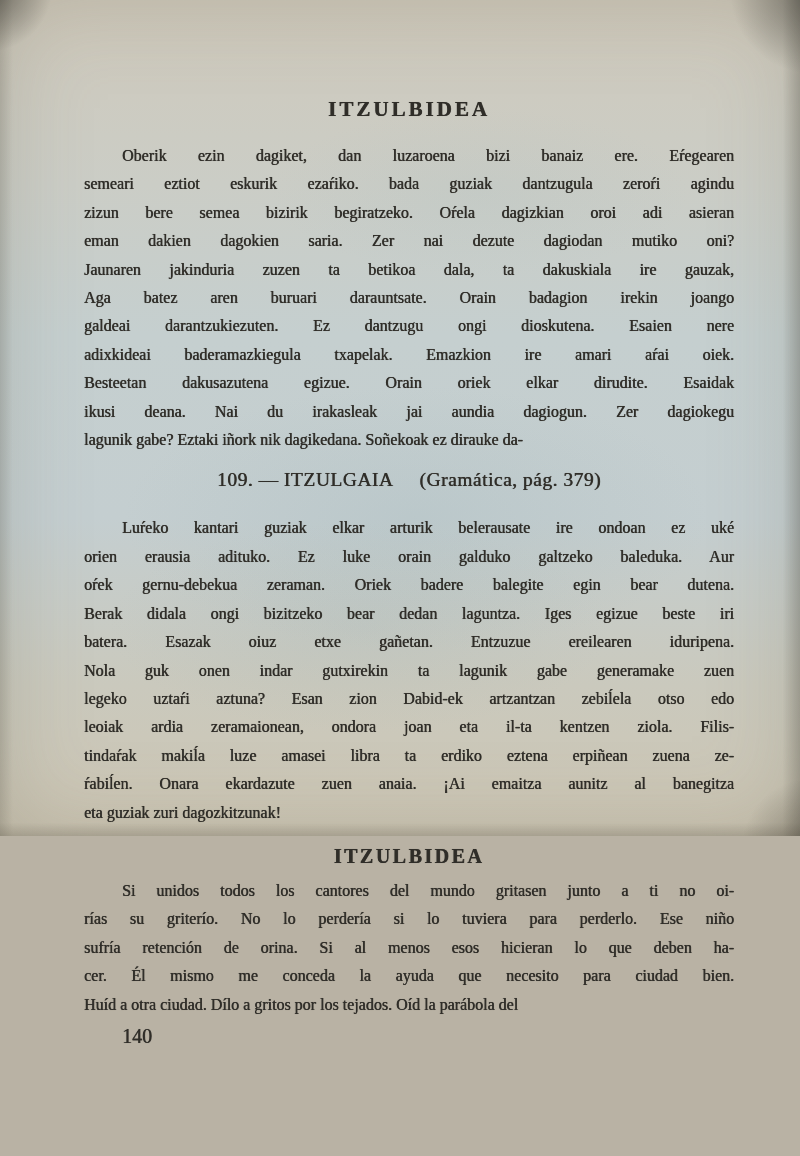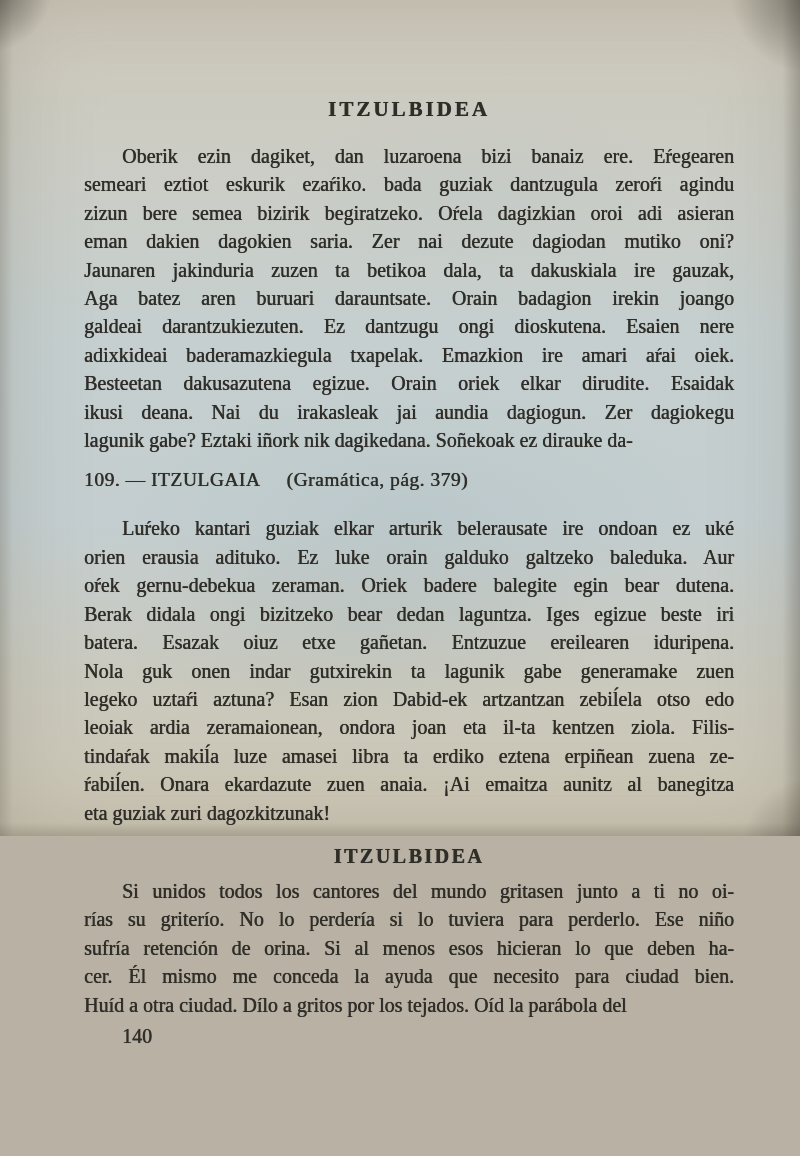--- a/index.html
+++ b/index.html
@@ -38,31 +38,32 @@
   .running-head {
     margin: 0 0 0 0;
     text-align: center;
     font-size: 21px;
     font-weight: bold;
     letter-spacing: 3px;
     line-height: 26px;
   }
   .para { margin-top: 20px; }
   .tline {
-    font-size: 20px;
+    font-size: 16px;
     line-height: 28.4px;
     text-align: justify;
     text-align-last: justify;
     white-space: normal;
   }
   .tline:first-child { text-indent: 38px; }
   .tline:last-child  { text-align-last: left; }
   .subheading {
     margin-top: 12px;
     display: flex;
+    justify-content: center;
     gap: 26px;
     font-size: 19.5px;
     line-height: 28px;
     letter-spacing: 0.5px;
   }
   .section-head {
     margin-top: 16px;
     text-align: center;
     font-size: 20px;
     font-weight: bold;

